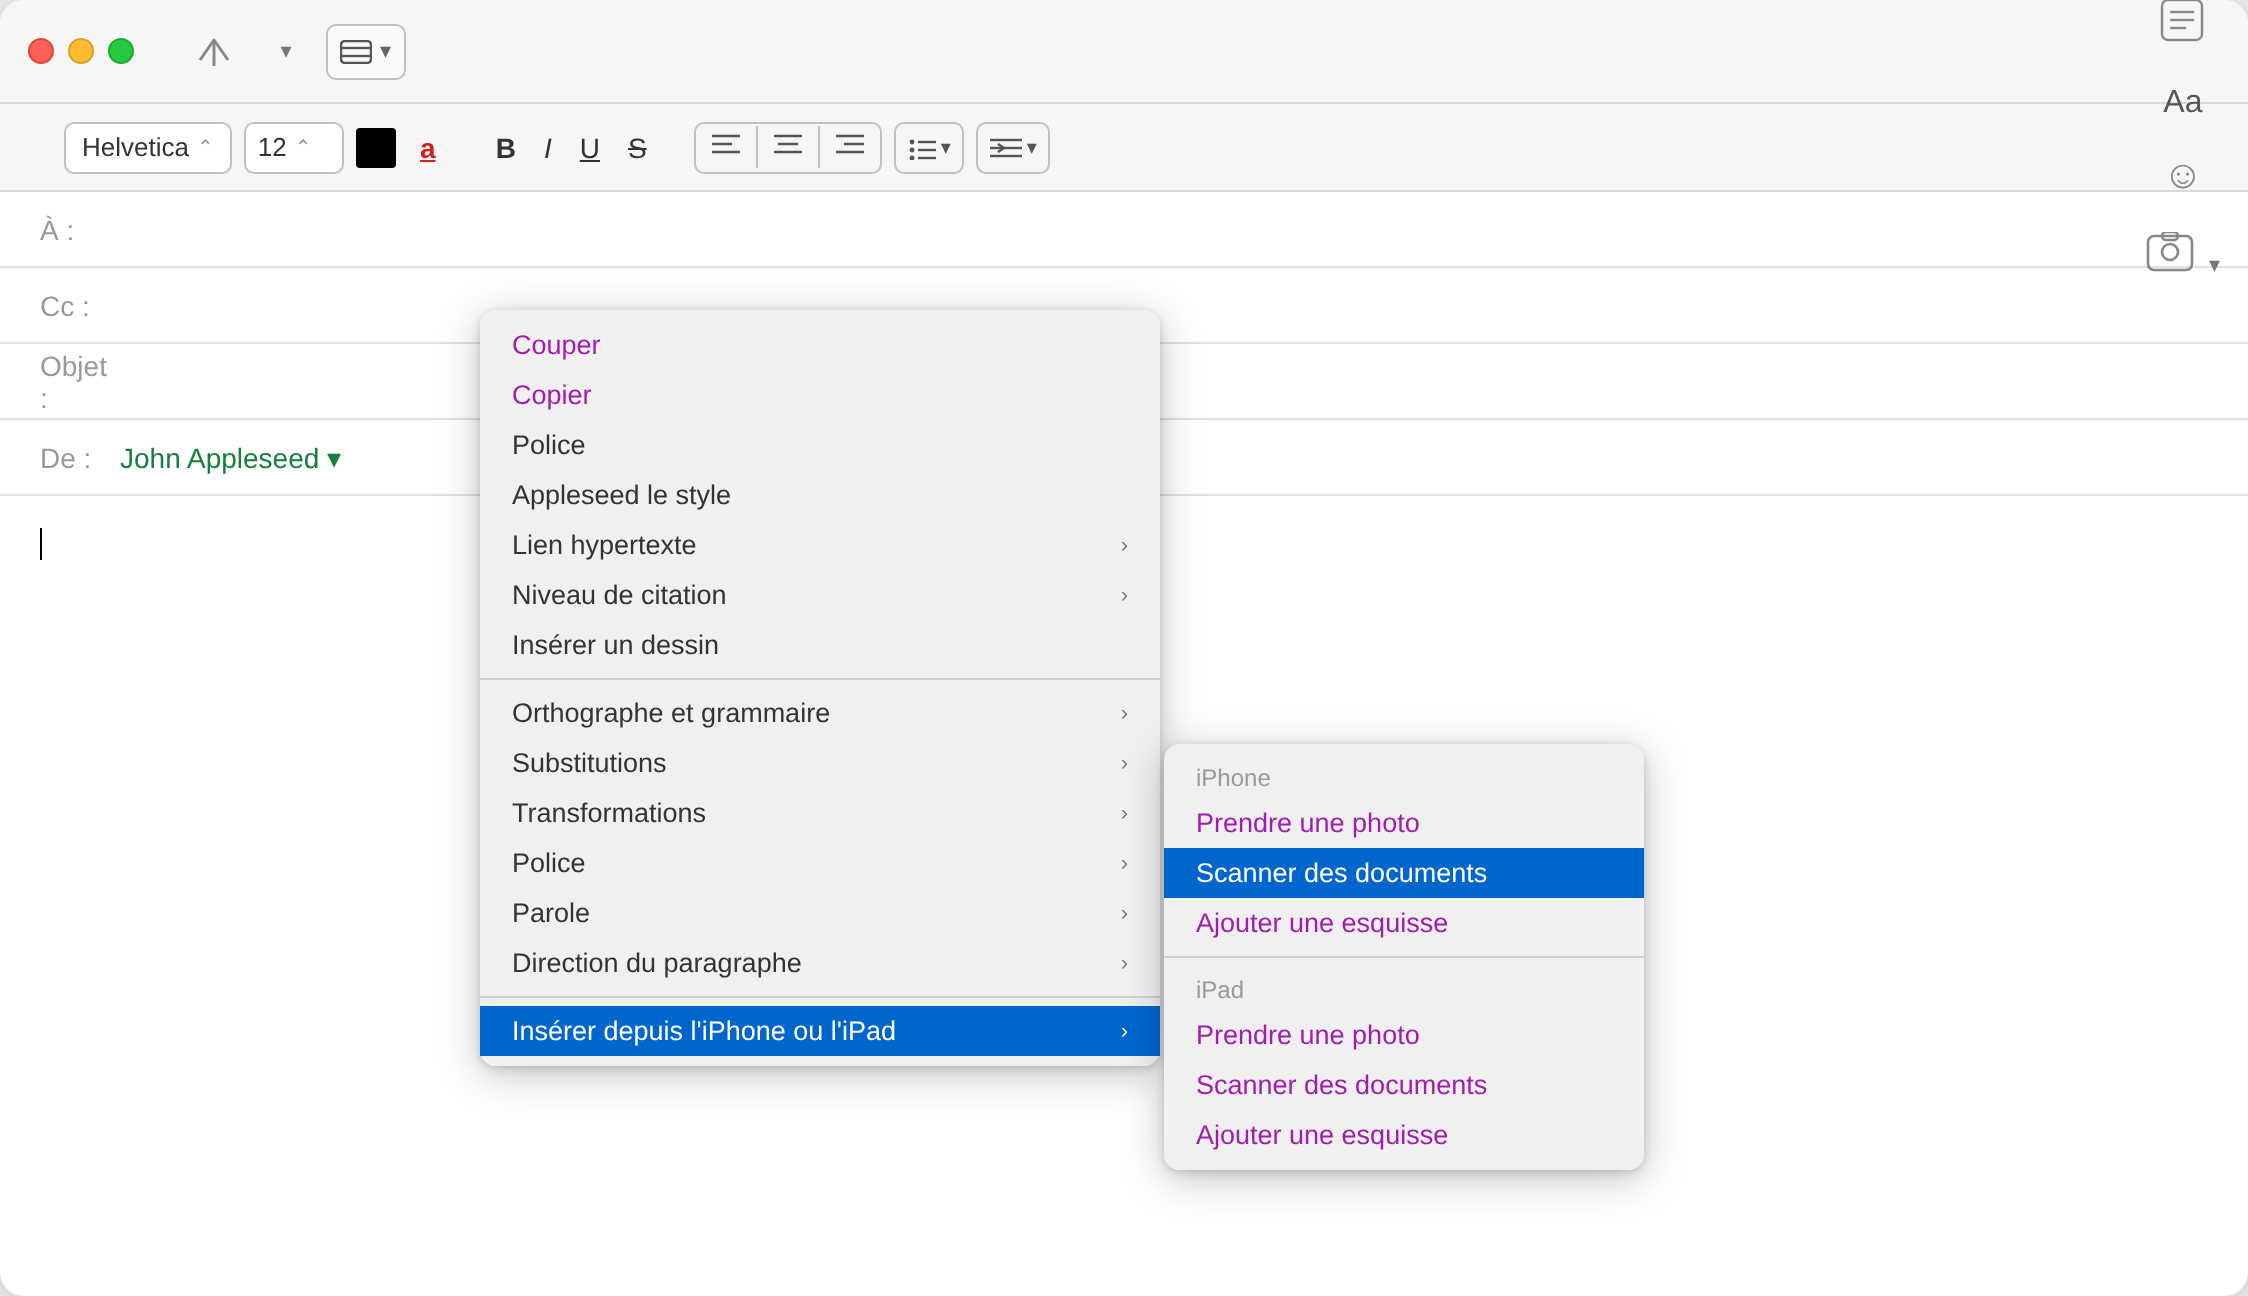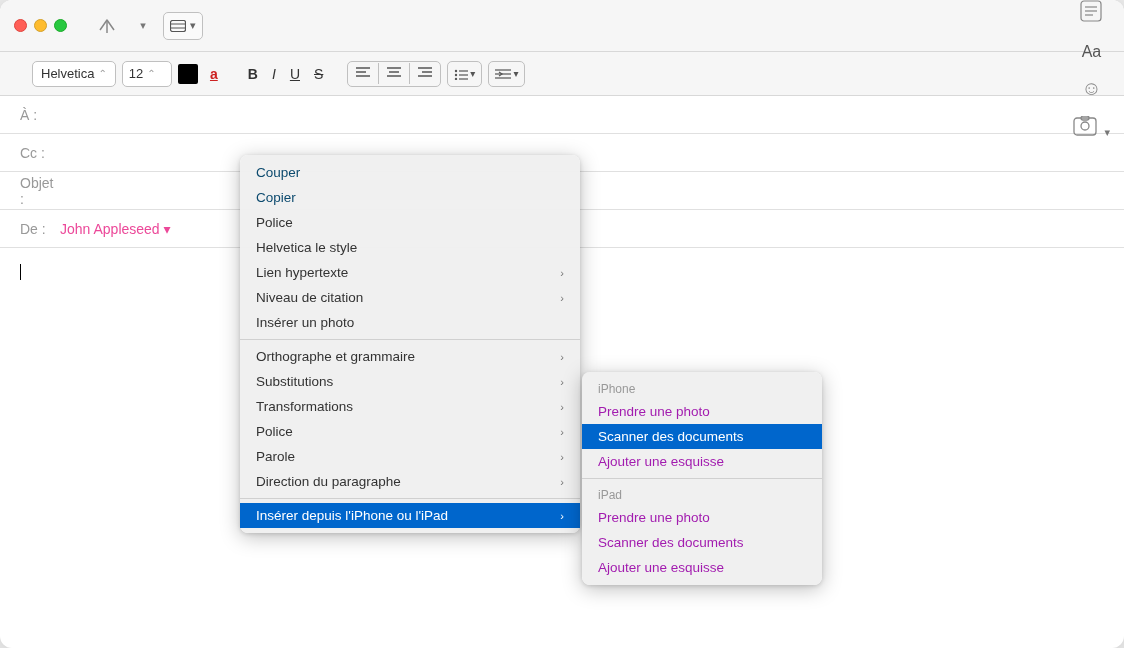--- a/index.html
+++ b/index.html
@@ -218,21 +218,21 @@
     }
 
     .email-field .label {
       color: #999;
       width: 40px;
     }
 
     .email-field .value {
       flex: 1;
       font-size: 14px;
-      color: #ec4899;
+      color: #15803d;
     }
 
     .email-content {
       padding: 16px 20px;
       min-height: 200px;
       font-size: 14px;
       color: #333;
       position: relative;
     }
 
@@ -259,21 +259,21 @@
       display: flex;
       align-items: center;
       justify-content: space-between;
       padding: 5px 16px;
       font-size: 13.5px;
       cursor: pointer;
       color: #333;
     }
 
     .menu-item.disabled {
-      color: #0c4a6e;
+      color: #a21caf;
       cursor: default;
     }
 
     .menu-item.highlighted {
       background: #0066cc;
       color: #fff;
     }
 
     .menu-item .chevron {
       font-size: 11px;
@@ -480,32 +480,32 @@
     <div class="menu-item disabled">
       <span>Couper</span>
     </div>
     <div class="menu-item disabled">
       <span>Copier</span>
     </div>
     <div class="menu-item">
       <span>Police</span>
     </div>
     <div class="menu-item">
-      <span>Helvetica le style</span>
+      <span>Appleseed le style</span>
     </div>
     <div class="menu-item">
       <span>Lien hypertexte</span>
       <span class="chevron">›</span>
     </div>
     <div class="menu-item">
       <span>Niveau de citation</span>
       <span class="chevron">›</span>
     </div>
     <div class="menu-item">
-      <span>Insérer un photo</span>
+      <span>Insérer un dessin</span>
     </div>
     <div class="menu-separator"></div>
     <div class="menu-item">
       <span>Orthographe et grammaire</span>
       <span class="chevron">›</span>
     </div>
     <div class="menu-item">
       <span>Substitutions</span>
       <span class="chevron">›</span>
     </div>

